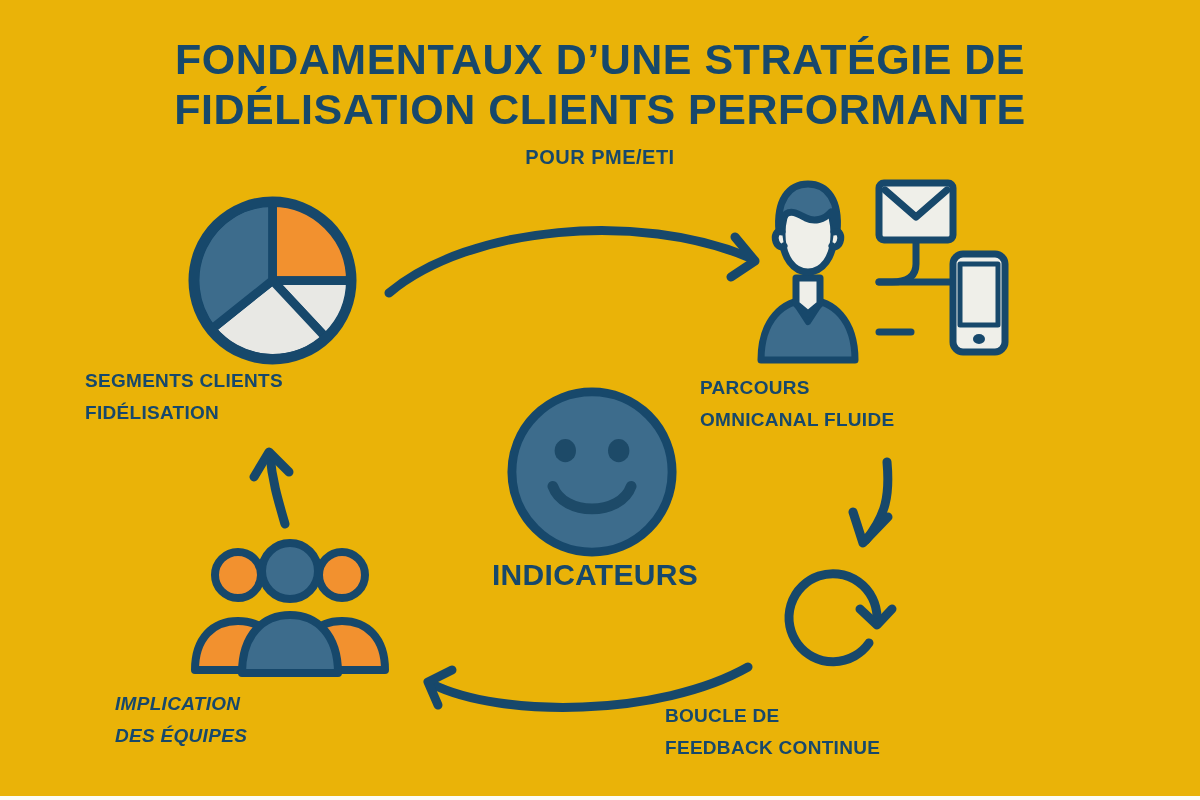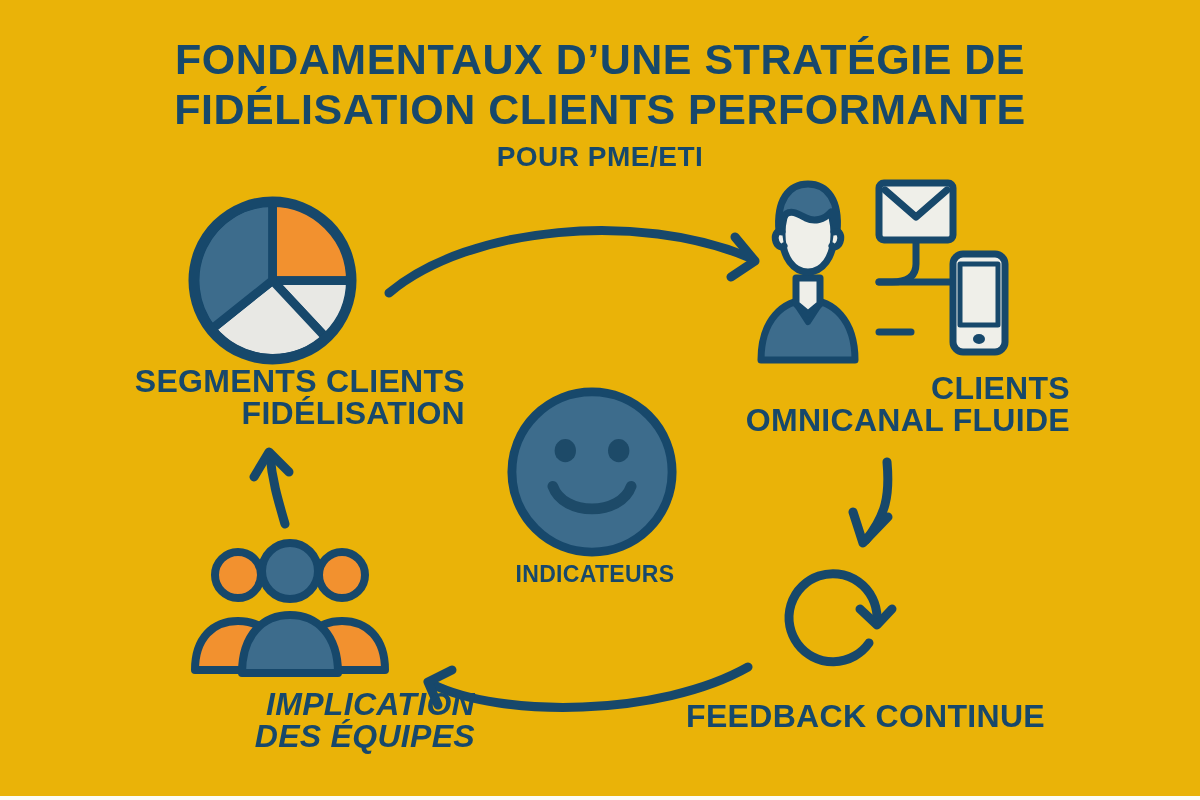--- a/index.html
+++ b/index.html
@@ -27,43 +27,43 @@
   .title-line {
     color: #17486b;
     font-size: 43px;
     font-weight: bold;
     letter-spacing: 0.5px;
     line-height: 50px;
     white-space: nowrap;
   }
   .subtitle-line {
     color: #17486b;
-    font-size: 28px;
+    font-size: 20px;
     font-weight: bold;
     letter-spacing: 0.5px;
     line-height: 40px;
     margin-top: 3px;
   }
   .node {
     position: absolute;
   }
   .node-label {
     position: absolute;
-    text-align: right;
-    color: #17486b;
-    font-size: 32px;
+    text-align: left;
+    color: #17486b;
+    font-size: 19px;
     font-weight: bold;
     line-height: 32px;
     letter-spacing: 0.3px;
   }
   .center-label {
     position: absolute;
     text-align: center;
     color: #17486b;
-    font-size: 23px;
+    font-size: 30px;
     font-weight: bold;
     line-height: 35px;
     letter-spacing: 0.3px;
   }
   svg { display: block; overflow: visible; }
 </style>
 </head>
 <body>
 
 <div id="canvas">
@@ -143,33 +143,34 @@
         <rect x="131" y="11" width="74" height="57" rx="5" fill="#efefe9"></rect>
         <path d="M 137,18 L 168,45 L 199,18" fill="none" stroke-width="7"></path>
 
         <rect x="205" y="82" width="52" height="98" rx="10" fill="#efefe9"></rect>
         <path d="M 212,92 L 250,92 L 250,153 L 212,153 Z" fill="#efefe9" stroke-width="5"></path>
         <ellipse cx="231" cy="167" rx="6" ry="5" fill="#17486b" stroke="none"></ellipse>
       </g>
     </svg>
   </div>
   <div class="node-label" style="left:700px; top:372px; width:370px;">
-    <div>CLIENTS</div>
+    <div>PARCOURS</div>
     <div>OMNICANAL FLUIDE</div>
   </div>
 
   <div class="node" style="left:777px; top:565px;">
     <svg width="120" height="120" viewBox="0 0 120 120">
       <g fill="none" stroke="#17486b" stroke-width="9" stroke-linecap="round" stroke-linejoin="round">
         <path d="M 100,52 A 44,44 0 1 0 92,78"></path>
         <path d="M 83,44 L 100,60 L 115,44"></path>
       </g>
     </svg>
   </div>
   <div class="node-label" style="left:665px; top:700px; width:380px;">
+    <div>BOUCLE DE</div>
     <div>FEEDBACK CONTINUE</div>
   </div>
 
   <div class="node" style="left:185px; top:543px;">
     <svg width="210" height="135" viewBox="0 0 210 135">
       <g stroke="#17486b" stroke-width="8" stroke-linecap="round" stroke-linejoin="round">
 
         <circle cx="53" cy="32" r="23" fill="#f2912f"></circle>
         <path d="M 10,127 C 10,95 28,78 53,78 C 78,78 96,95 96,127 Z" fill="#f2912f"></path>
 

